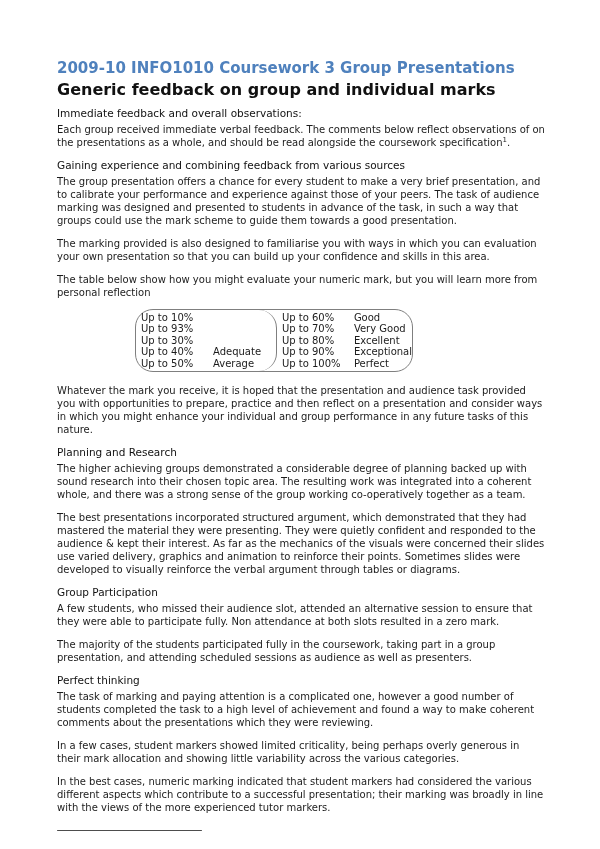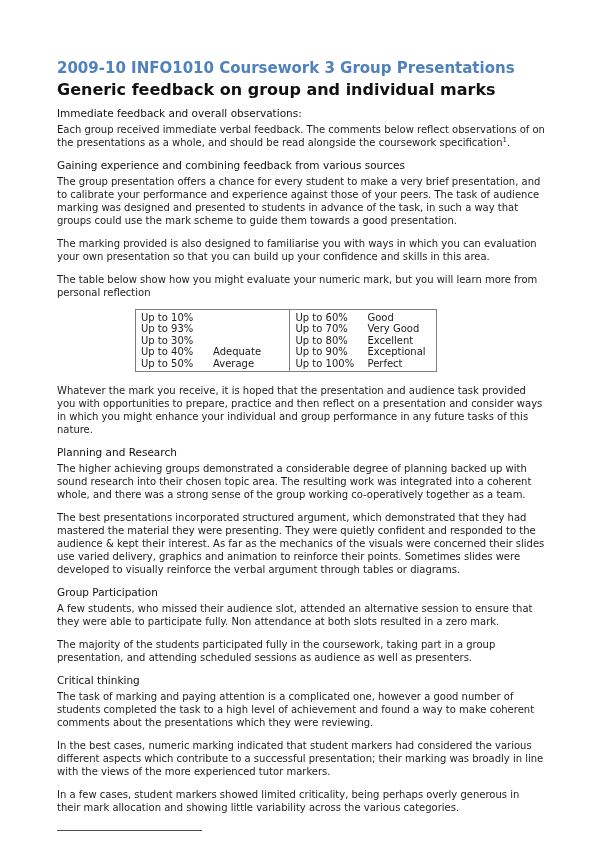--- a/index.html
+++ b/index.html
@@ -1,15 +1,15 @@
 <!DOCTYPE html>
 <html><head>
 <meta charset="utf-8">
 <style>
-  * { box-sizing: border-box; margin: 0; padding: 0; }
+  * { box-sizing: border-box; margin: 0; padding: 0; border-radius: 18px; }
   html, body { background: #ffffff; }
   body {
     width: 600px; height: 849px;
     font-family: "DejaVu Sans", "Liberation Sans", sans-serif;
     color: #1b1b1b;
     overflow: hidden;
   }
   .page { width: 600px; height: 849px; padding: 59px 55px 0 57px; background: #ffffff; }
 
   .doc-title {
@@ -29,21 +29,21 @@
   }
   p.body {
     font-size: 10px; line-height: 13px;
     margin: 0 0 10px 0;
     color: #1b1b1b;
   }
   sup.fnref { font-size: 7px; line-height: 0; vertical-align: super; }
 
   .marks-table {
     display: flex;
-    width: 302px;
+    width: 278px;
     margin: 2px 0 12px 78px;
     border: 1px solid #7f7f7f;
     background: #ffffff;
   }
   .marks-cell { padding: 2px 0 2px 5px; }
   .marks-cell.left  { width: 155px; border-right: 1px solid #7f7f7f; }
   .marks-cell.right { width: 146px; }
   .marks-row { display: flex; font-size: 10px; line-height: 11.4px; }
   .marks-row .mark  { width: 72px; flex: none; }
   .marks-row .grade { flex: 1; }
@@ -121,20 +121,20 @@
 
   <h3 class="sec-heading">Planning and Research</h3>
   <p class="body">The higher achieving groups demonstrated a considerable degree of planning backed up with sound research into their chosen topic area. The resulting work was integrated into a coherent whole, and there was a strong sense of the group working co-operatively together as a team.</p>
 
   <p class="body">The best presentations incorporated structured argument, which demonstrated that they had mastered the material they were presenting. They were quietly confident and responded to the audience &amp; kept their interest. As far as the mechanics of the visuals were concerned their slides use varied delivery, graphics and animation to reinforce their points. Sometimes slides were developed to visually reinforce the verbal argument through tables or diagrams.</p>
 
   <h3 class="sec-heading">Group Participation</h3>
   <p class="body">A few students, who missed their audience slot, attended an alternative session to ensure that they were able to participate fully. Non attendance at both slots resulted in a zero mark.</p>
   <p class="body">The majority of the students participated fully in the coursework, taking part in a group presentation, and attending scheduled sessions as audience as well as presenters.</p>
 
-  <h3 class="sec-heading">Critical thinking</h3>
+  <h3 class="sec-heading">Perfect thinking</h3>
   <p class="body">The task of marking and paying attention is a complicated one, however a good number of students completed the task to a high level of achievement and found a way to make coherent comments about the presentations which they were reviewing.</p>
+  <p class="body">In a few cases, student markers showed limited criticality, being perhaps overly generous in their mark allocation and showing little variability across the various categories.</p>
   <p class="body">In the best cases, numeric marking indicated that student markers had considered the various different aspects which contribute to a successful presentation; their marking was broadly in line with the views of the more experienced tutor markers.</p>
-  <p class="body">In a few cases, student markers showed limited criticality, being perhaps overly generous in their mark allocation and showing little variability across the various categories.</p>
 
   <div class="footnote-rule"></div>
 
 </div>
 
 </body></html>

